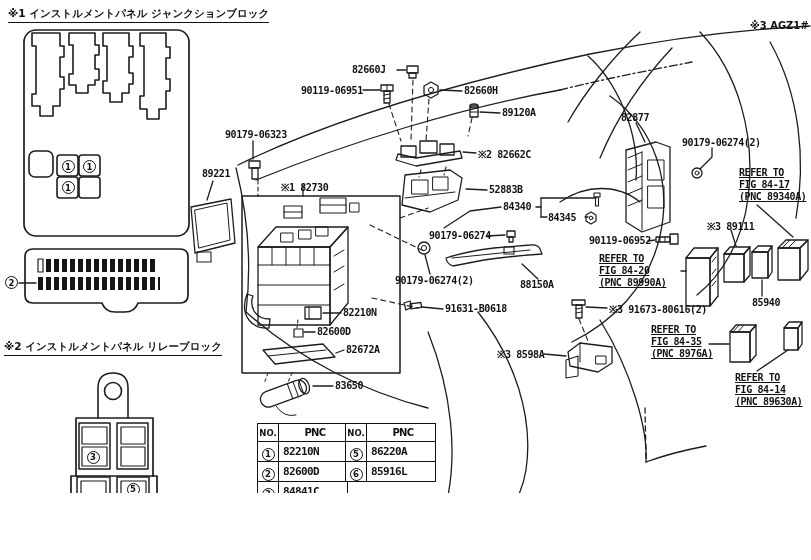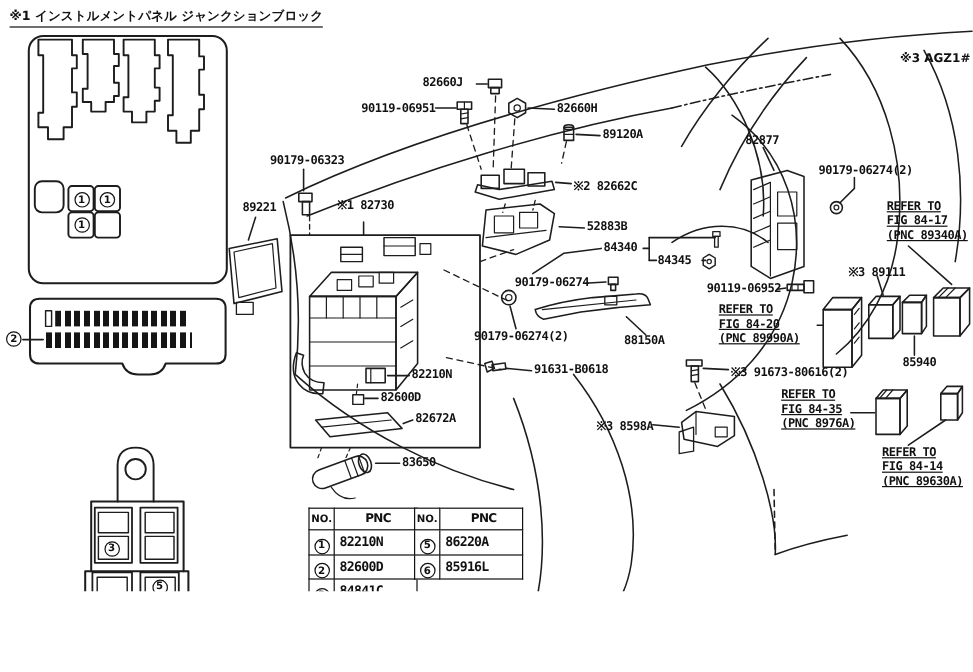--- a/index.html
+++ b/index.html
@@ -3,21 +3,21 @@
 <meta charset="utf-8">
 <style>
   html,body{margin:0;padding:0;background:#fff;}
   #stage{position:relative;width:811px;height:493px;background:#fff;overflow:hidden;
          font-family:"DejaVu Sans",sans-serif;color:#111;}
   #art{position:absolute;left:0;top:0;}
   .pl{position:absolute;font:700 10px "DejaVu Sans Mono",monospace;letter-spacing:-0.4px;
       color:#111;white-space:nowrap;}
   .jp{position:absolute;font:700 10.5px "DejaVu Sans",sans-serif;color:#111;white-space:nowrap;
       border-bottom:1.6px solid #111;padding-bottom:1px;}
-  .small-note{position:absolute;font:700 10px "DejaVu Sans",sans-serif;color:#111;white-space:nowrap;margin-top:24px;}
+  .small-note{position:absolute;font:700 10px "DejaVu Sans",sans-serif;color:#111;white-space:nowrap;}
   .refer{position:absolute;font:700 10px "DejaVu Sans Mono",monospace;letter-spacing:-0.4px;
          color:#111;line-height:12px;white-space:nowrap;text-decoration:underline;}
   .refer span{display:block;}
   .co{position:absolute;width:13px;height:13px;border:1.3px solid #111;border-radius:50%;
       display:flex;align-items:center;justify-content:center;
       font:700 8.5px "DejaVu Sans",sans-serif;background:#fff;box-sizing:border-box;}
   .teeth{position:absolute;}
   .ptable{position:absolute;border-collapse:collapse;background:#fff;}
   .ptable th,.ptable td{border:1.6px solid #111;padding:0;height:17px;box-sizing:content-box;
       text-align:center;vertical-align:middle;}
@@ -329,29 +329,30 @@
     </g>
 
     <g stroke-dasharray="5 4" stroke-width="1.1">
       <path d="M370,225 L426,252"></path>
       <path d="M372,298 L418,308"></path>
       <path d="M400,218 L428,208"></path>
     </g>
   </svg>
 
   <div class="jp" style="left:8px;top:7px">※1 インストルメントパネル ジャンクションブロック</div>
+  <div class="jp" style="left:4px;top:340px">※2 インストルメントパネル リレーブロック</div>
   <div class="small-note" style="left:750px;top:20px">※3 AGZ1#</div>
   <div class="small-note" style="left:752px;top:537px">84F272C</div>
 
   <div class="pl" style="left:352px;top:64px">82660J</div>
   <div class="pl" style="left:301px;top:85px">90119-06951</div>
   <div class="pl" style="left:464px;top:85px">82660H</div>
   <div class="pl" style="left:502px;top:107px">89120A</div>
   <div class="pl" style="left:478px;top:147px">※2 82662C</div>
-  <div class="pl" style="left:281px;top:163px">※1 82730</div>
+  <div class="pl" style="left:281px;top:180px">※1 82730</div>
   <div class="pl" style="left:225px;top:129px">90179-06323</div>
   <div class="pl" style="left:202px;top:168px">89221</div>
   <div class="pl" style="left:621px;top:112px">82877</div>
   <div class="pl" style="left:682px;top:137px">90179-06274(2)</div>
   <div class="pl" style="left:707px;top:219px">※3 89111</div>
   <div class="pl" style="left:503px;top:201px">84340</div>
   <div class="pl" style="left:548px;top:212px">84345</div>
   <div class="pl" style="left:589px;top:235px">90119-06952</div>
   <div class="pl" style="left:489px;top:184px">52883B</div>
   <div class="pl" style="left:429px;top:230px">90179-06274</div>

